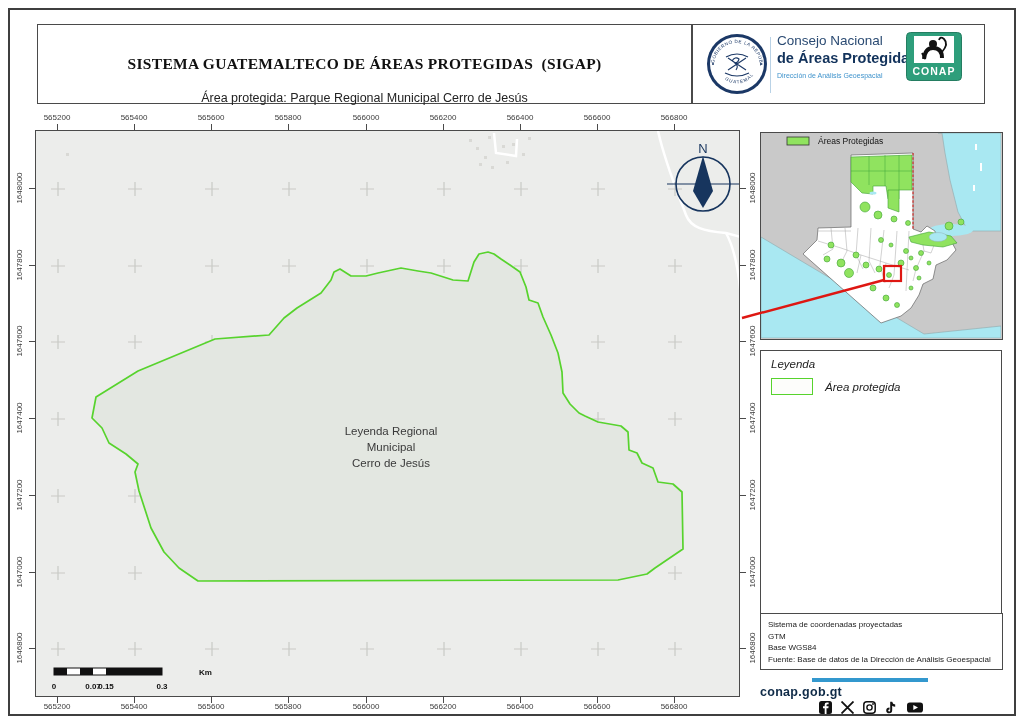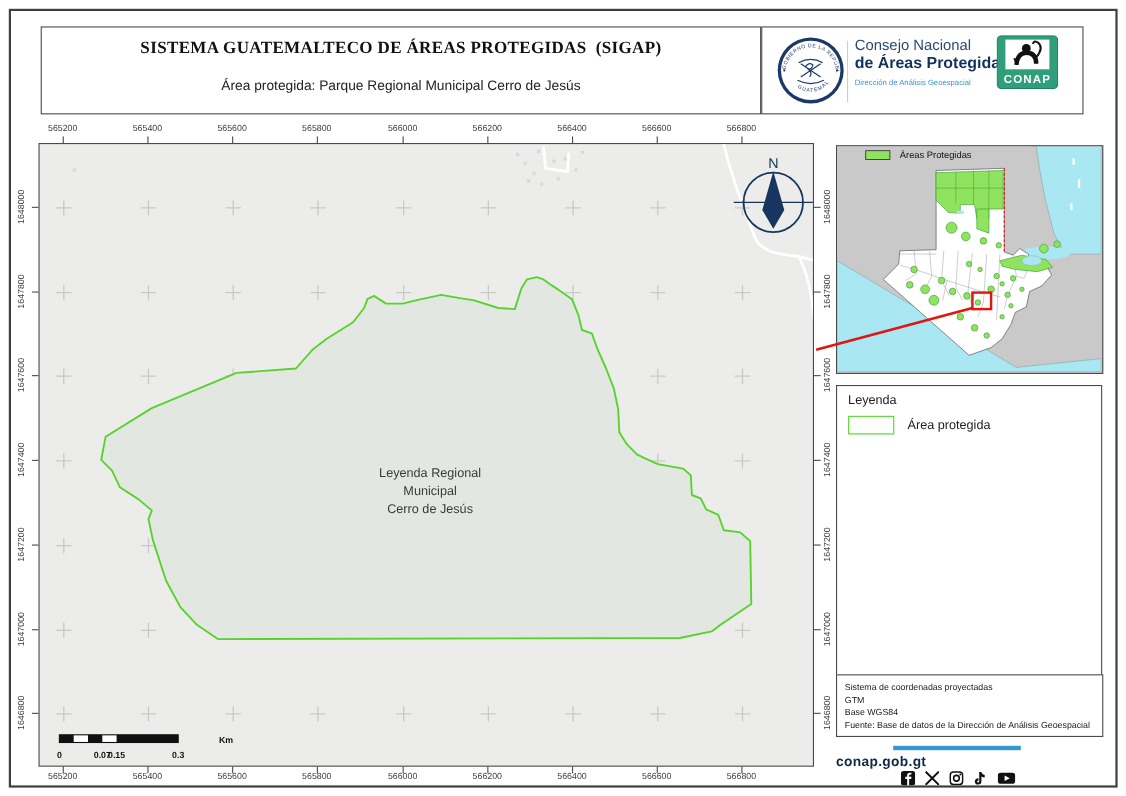--- a/index.html
+++ b/index.html
@@ -4,41 +4,41 @@
 <style>
   html,body{margin:0;padding:0;background:#fff;}
   #page{position:relative;width:1024px;height:724px;background:#fff;overflow:hidden;
         font-family:"Liberation Sans",sans-serif;}
   .abs{position:absolute;box-sizing:border-box;}
   .outer-border{left:8px;top:8px;width:1008px;height:708px;border:2px solid #3f3f3f;background:#fff;}
   .box{border:1.5px solid #4a4a4a;background:#fff;}
 
   
   .title-box{left:37px;top:24px;width:655px;height:80px;text-align:center;}
-  .map-title{margin-top:10px;font-family:"Liberation Serif",serif;font-weight:bold;font-size:15.5px;color:#111;letter-spacing:.3px;white-space:pre;}
+  .map-title{margin-top:30px;font-family:"Liberation Serif",serif;font-weight:bold;font-size:15.5px;color:#111;letter-spacing:.3px;white-space:pre;}
   .map-subtitle{margin-top:18px;font-size:12.5px;color:#222;}
   .logo-box{left:692px;top:24px;width:293px;height:80px;}
   .org-divider{left:77px;top:12px;width:1px;height:56px;background:#b9d2e6;}
   .org-text{left:84px;top:9px;width:150px;line-height:1;}
   .org-line1{font-size:13.5px;color:#2a4a72;}
   .org-line2{font-size:14.5px;font-weight:bold;color:#12325b;margin-top:3px;}
   .org-line3{font-size:7px;color:#3f93cc;margin-top:7px;}
 
   
   .map-frame{left:35px;top:130px;width:705px;height:567px;border:1.5px solid #4a4a4a;background:#ecedeb;overflow:hidden;}
   .area-label{left:300px;top:292px;width:110px;text-align:center;font-size:11.5px;color:#3a3a3a;line-height:16px;}
   .tick{position:absolute;background:#4a4a4a;}
   .ticklabel{position:absolute;font-size:8px;color:#3c3c3c;white-space:nowrap;transform:translate(-50%,-50%);}
   .ticklabel.rot{transform:translate(-50%,-50%) rotate(-90deg);}
   .sb-label{position:absolute;font-size:8px;font-weight:bold;color:#111;transform:translateX(-50%);}
   .sb-unit{position:absolute;font-size:8px;font-weight:bold;color:#111;padding-left:32px;}
 
   
   .inset-box{left:760px;top:132px;width:243px;height:208px;border:1.5px solid #4a4a4a;background:#c9c9c9;}
-  .legend-box{left:760px;top:350px;width:242px;height:280px;}
+  .legend-box{left:760px;top:350px;width:242px;height:280px;font-style:italic;}
   .legend-title{margin:7px 0 0 10px;font-size:11.5px;color:#222;}
   .legend-row{margin:8px 0 0 10px;display:flex;align-items:center;}
   .legend-swatch{width:40px;height:15px;background:#fdfdfb;border:1.5px solid #57d32d;margin-right:12px;}
   .legend-item-label{font-size:11.5px;color:#222;}
   .info-box{left:760px;top:613px;width:243px;height:57px;padding:5px 0 0 7px;}
   .info-line{font-size:8px;color:#1a1a1a;line-height:11.5px;white-space:nowrap;}
 
   
   .footer{left:760px;top:676px;width:243px;height:40px;text-align:center;}
   .blue-bar{position:absolute;left:52px;top:2px;width:116px;height:4px;background:#3398ce;}

